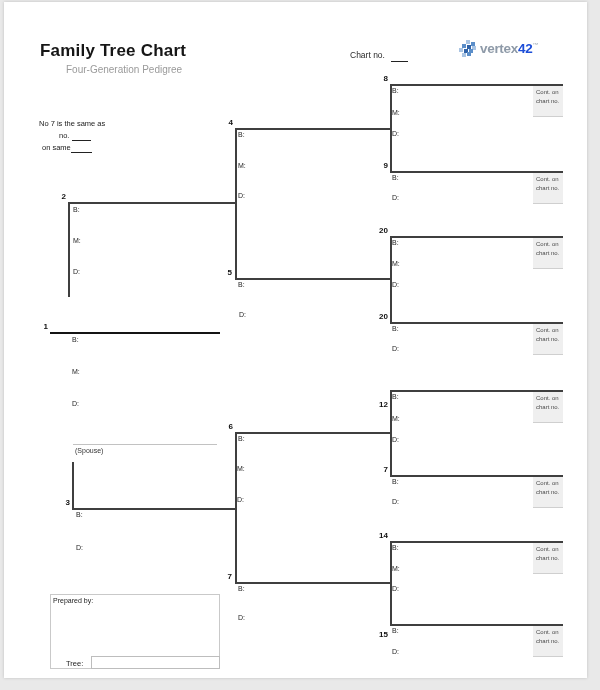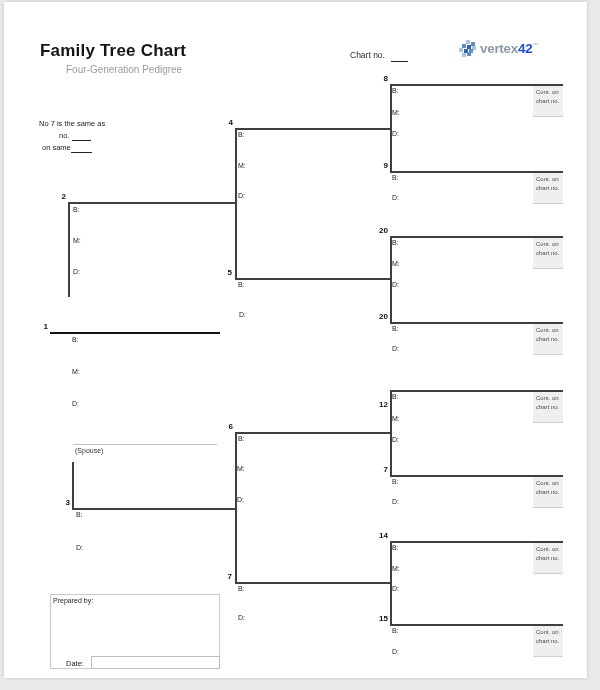--- a/index.html
+++ b/index.html
@@ -211,28 +211,28 @@
         <span class="lab" style="left: 392px; top: 544px;">B:</span>
         <span class="lab" style="left: 392px; top: 565px;">M:</span>
         <span class="lab" style="left: 392px; top: 585px;">D:</span>
         <div class="cont" style="top: 543px;">
           <span>Cont. on</span>
           <span>chart no.</span>
         </div>
       </div>
       <div>
         <div class="hline" style="left: 390px; top: 624px; width: 173px; background: rgb(63, 63, 63);"></div>
-        <span class="num" style="left: 376px; top: 614px;">15</span>
+        <span class="num" style="left: 376px; top: 630px;">15</span>
         <span class="lab" style="left: 392px; top: 627px;">B:</span>
         <span class="lab" style="left: 392px; top: 648px;">D:</span>
         <div class="cont" style="top: 626px;">
           <span>Cont. on</span>
           <span>chart no.</span>
         </div>
       </div>
     </div>
 
   <div class="prepared-box"></div>
   <div class="prepared-label">Prepared by:</div>
-  <div class="date-label">Date:</div>
+  <div class="date-label">Tree:</div>
   <div class="date-field"></div>
 
 </div>
 
 </body></html>

